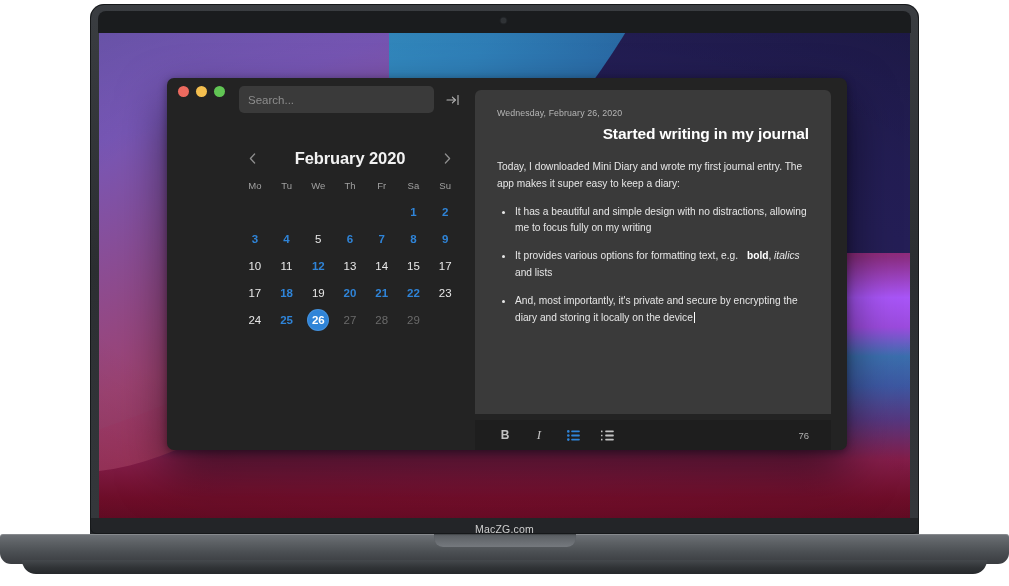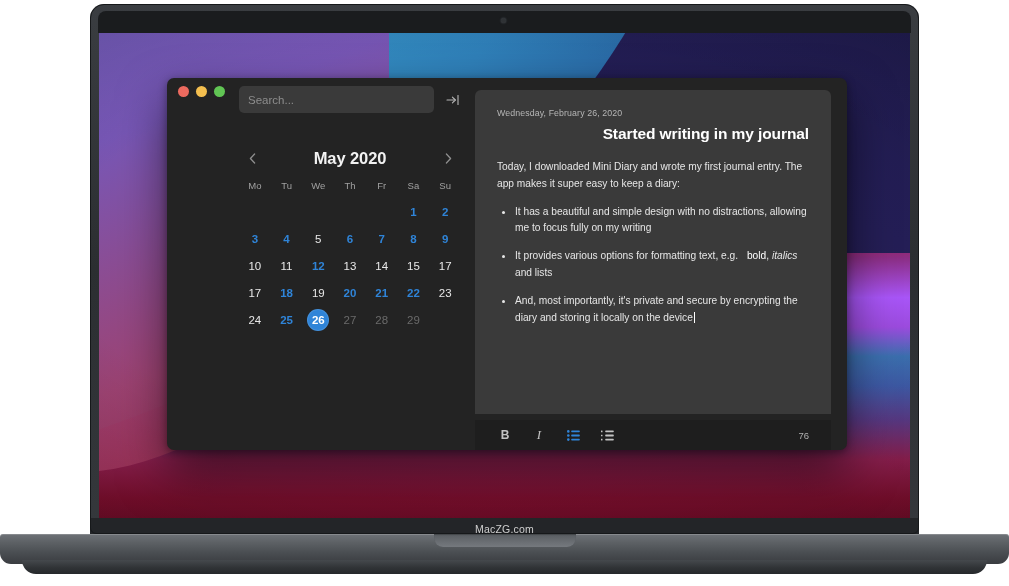--- a/index.html
+++ b/index.html
@@ -254,21 +254,21 @@
     margin-bottom: 11px;
   }
   .entry-list li::before {
     content: "";
     position: absolute;
     left: 3px; top: 7px;
     width: 3px; height: 3px;
     border-radius: 50%;
     background: #e6e6e6;
   }
-  .entry-list b { font-weight: normal; color: #ffffff; padding-left: 6px; }
+  .entry-list b { font-weight: bold; color: #ffffff; padding-left: 6px; }
   .entry-list i { font-style: italic; }
   .caret {
     display: inline-block;
     width: 1px; height: 11px;
     background: #ffffff;
     vertical-align: -2px;
     margin-left: 1px;
   }
 
   .format-toolbar {
@@ -376,21 +376,21 @@
               </svg>
             </span>
           </div>
 
           <div class="month-header">
             <span class="nav-arrow">
               <svg width="7" height="11" viewBox="0 0 7 11" fill="none" stroke="currentColor" stroke-width="1.3" stroke-linecap="round" stroke-linejoin="round">
                 <path d="M5.6 1 1.4 5.5 5.6 10"></path>
               </svg>
             </span>
-            <span class="month-title">May 2020</span>
+            <span class="month-title">February 2020</span>
             <span class="nav-arrow">
               <svg width="7" height="11" viewBox="0 0 7 11" fill="none" stroke="currentColor" stroke-width="1.3" stroke-linecap="round" stroke-linejoin="round">
                 <path d="M1.4 1 5.6 5.5 1.4 10"></path>
               </svg>
             </span>
           </div>
 
           <div class="cal-grid" id="cal-grid">
               <div class="dow">Mo</div>
               <div class="dow">Tu</div>

